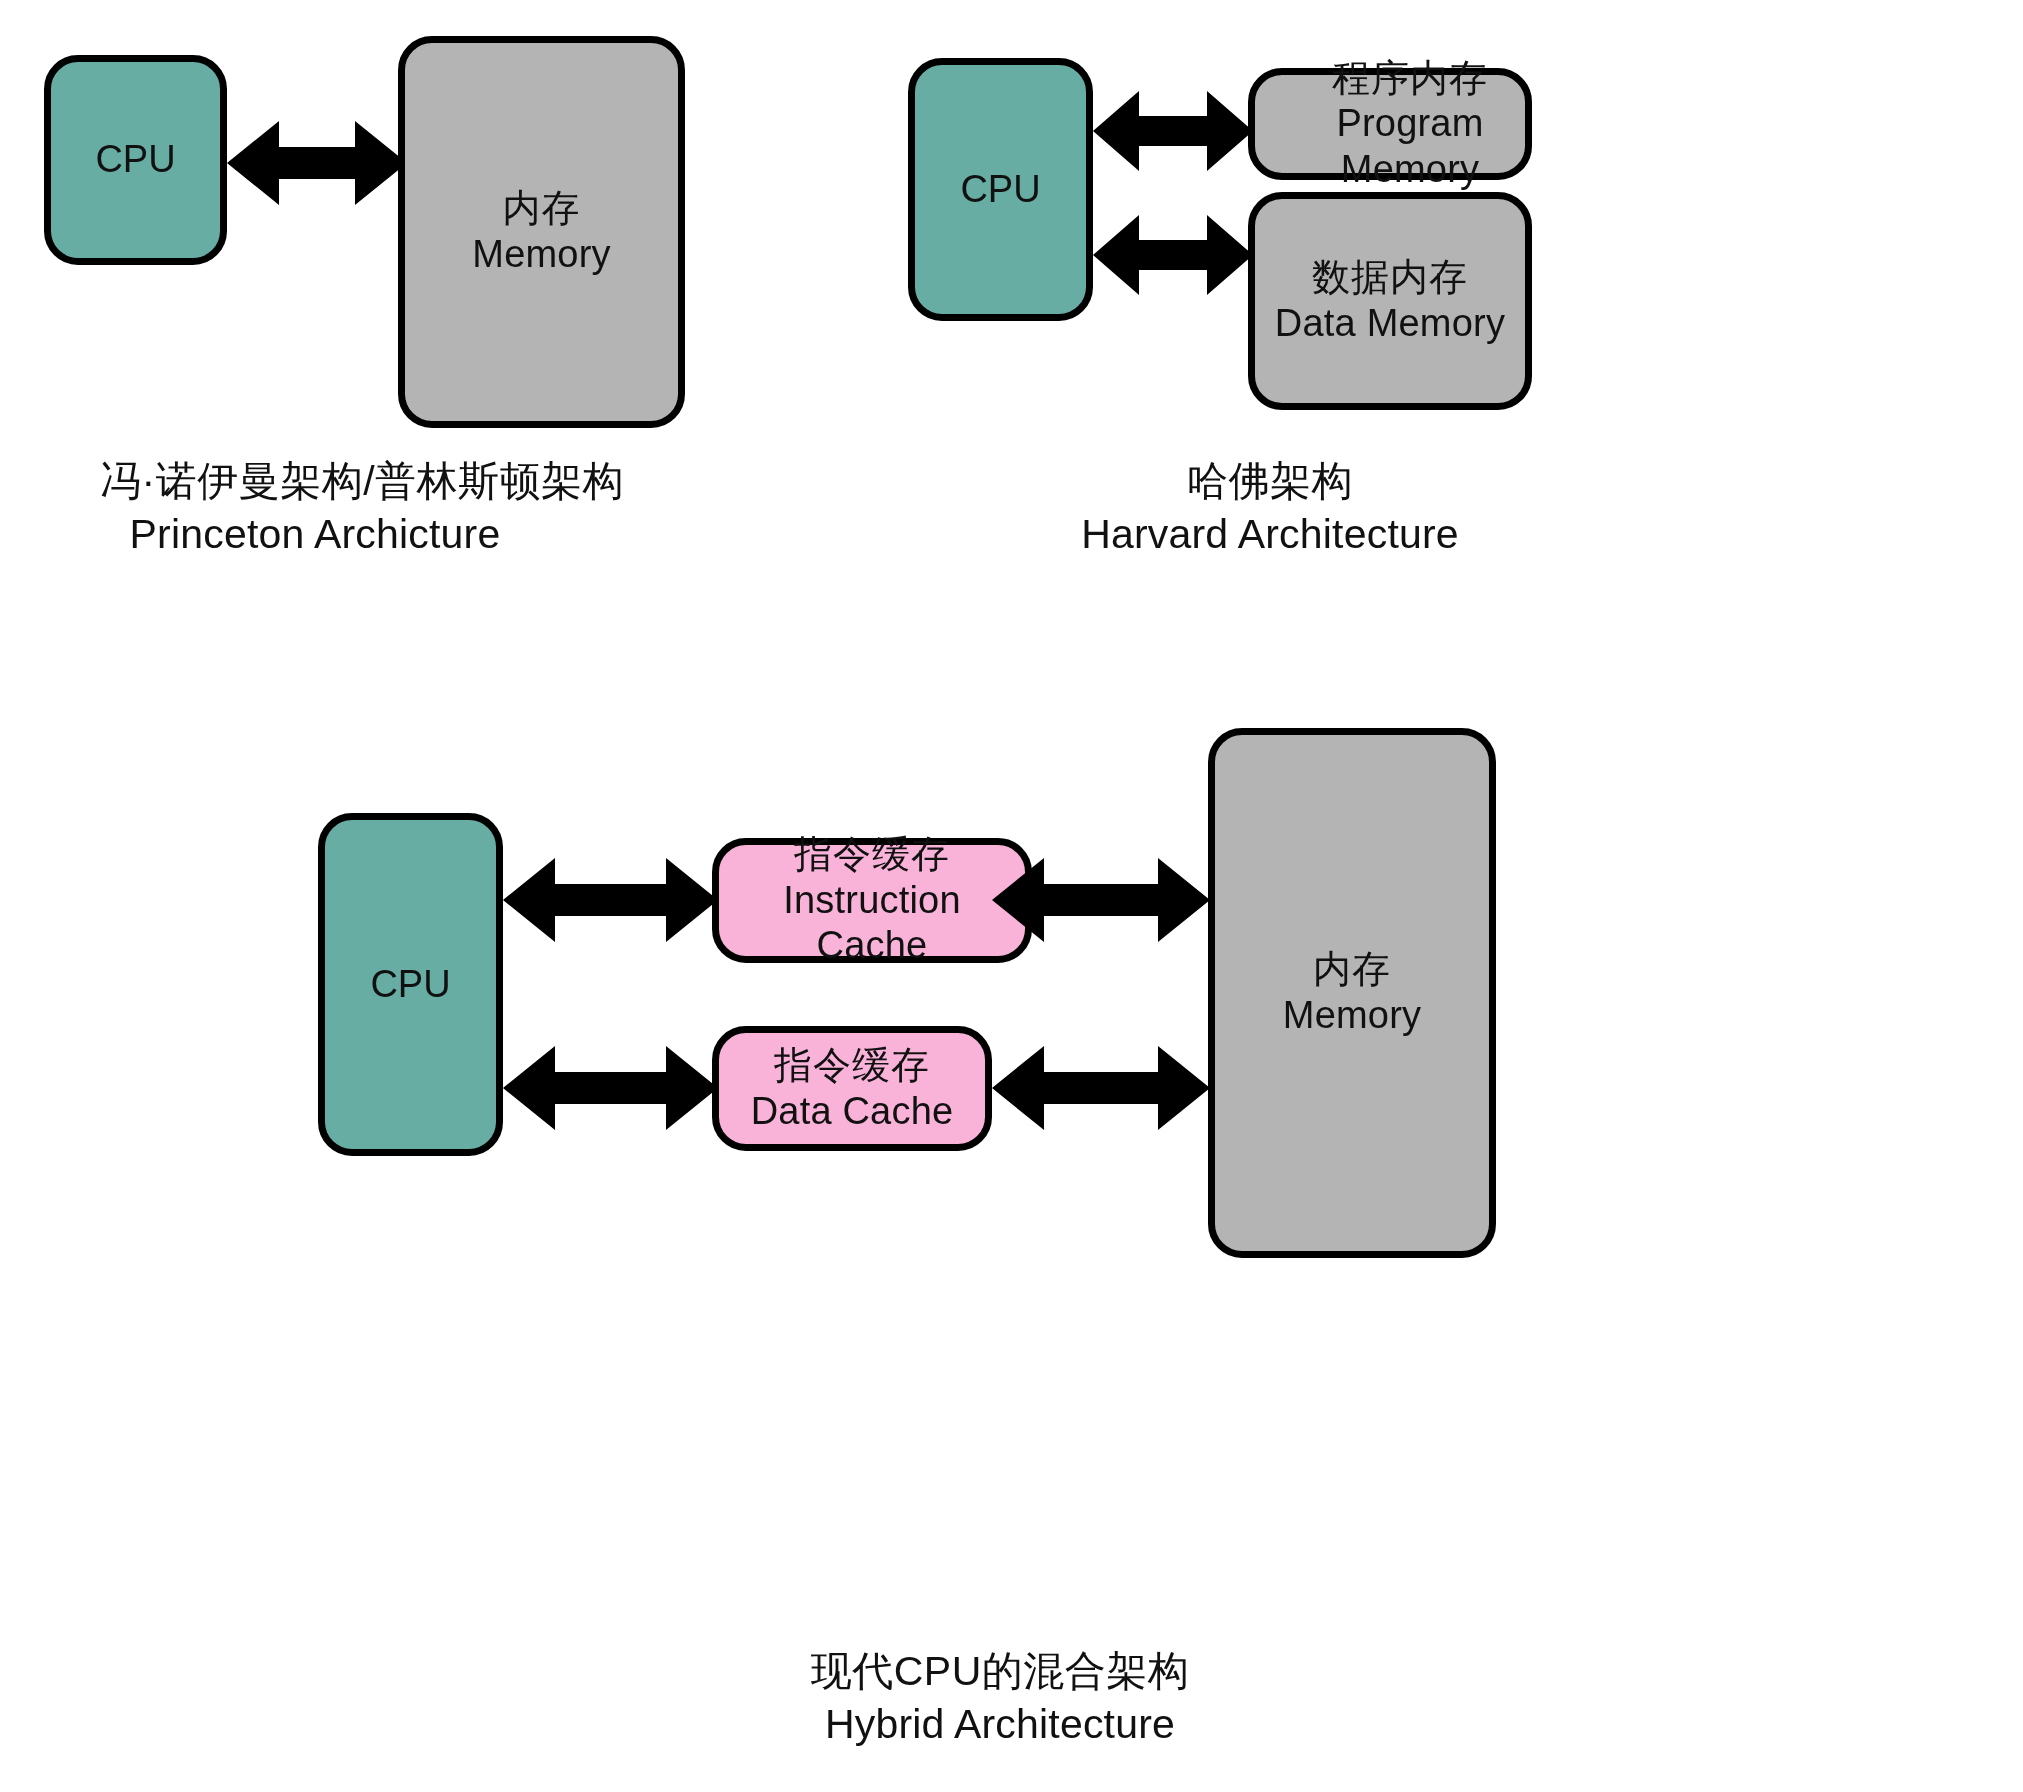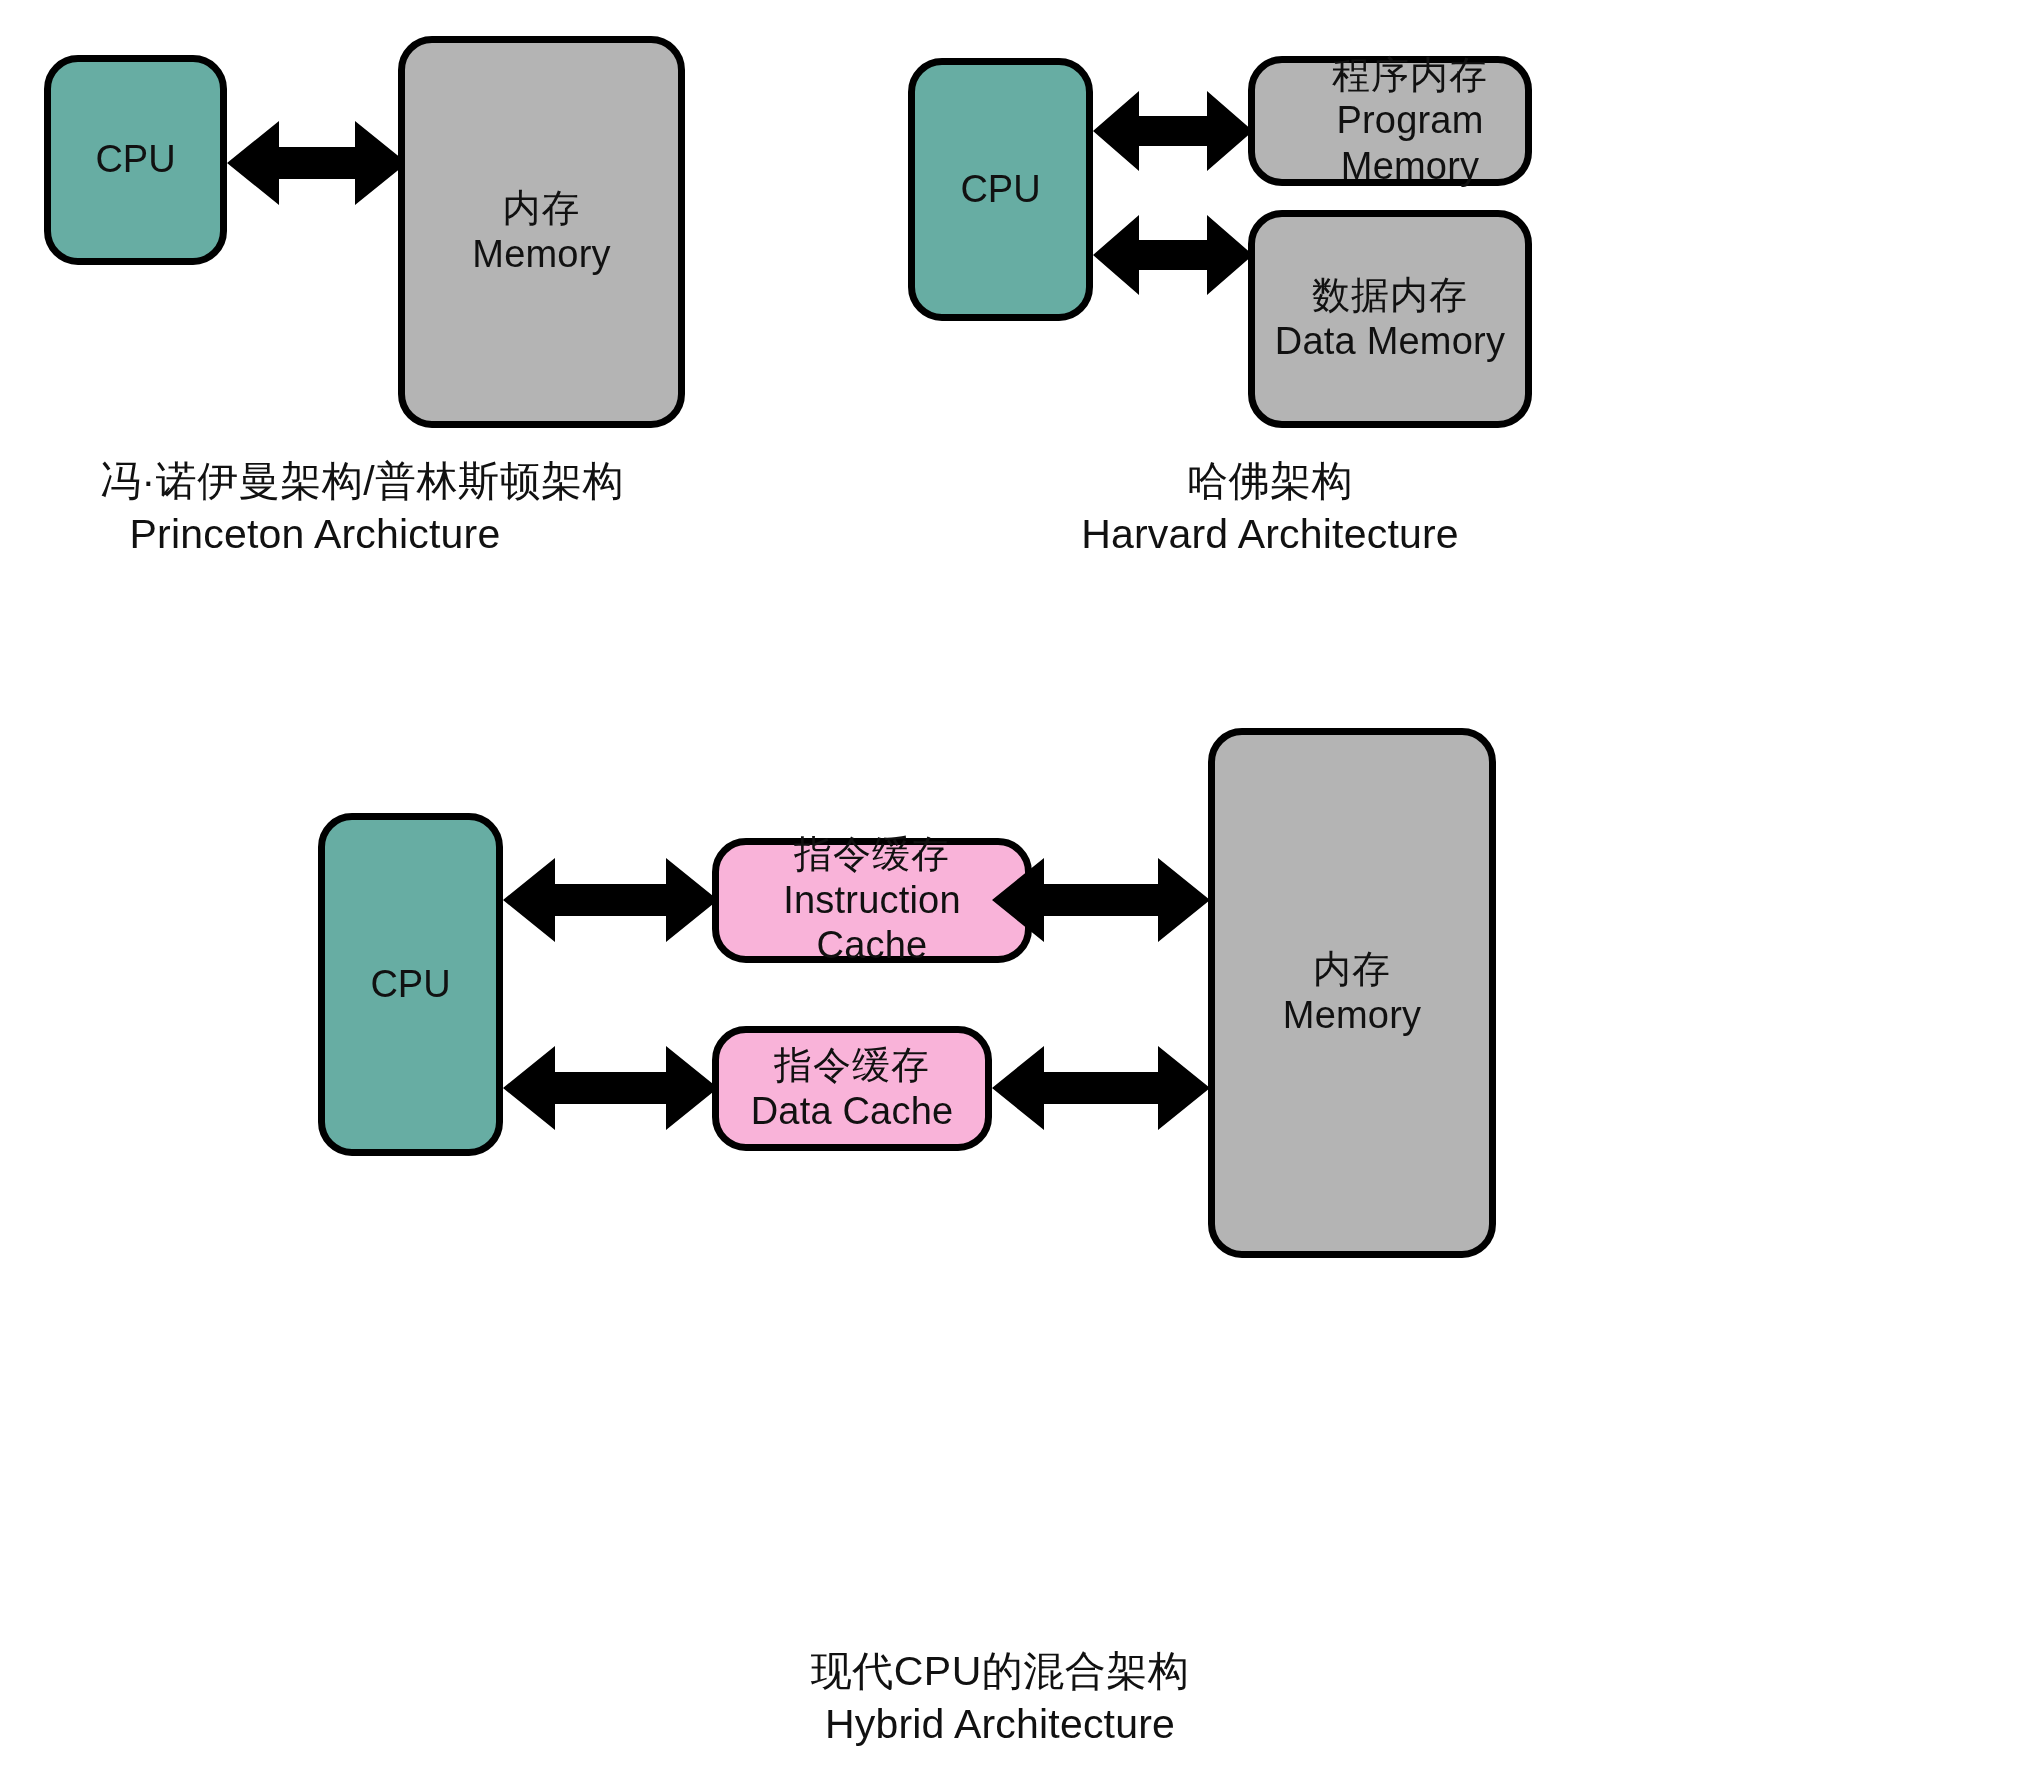--- a/index.html
+++ b/index.html
@@ -132,28 +132,28 @@
       <polygon points="0,46 46,6 46,31 114,31 114,6 160,46 114,86 114,61 46,61 46,86" fill="#000000"></polygon>
     </svg>
   </span>
 
   <span class="arrow" style="left:1093px; top:209px; width:160px; height:92px;">
     <svg width="160" height="92" viewBox="0 0 160 92">
       <polygon points="0,46 46,6 46,31 114,31 114,6 160,46 114,86 114,61 46,61 46,86" fill="#000000"></polygon>
     </svg>
   </span>
 
-  <div class="box gray" style="left:1248px; top:56px; width:284px; height:130px;padding-left:40px;">
+  <div class="box gray" style="left:1248px; top:68px; width:284px; height:112px;padding-left:40px;">
     <span class="lines">
       <span class="cn">程序内存</span>
       <span class="en">Program Memory</span>
     </span>
   </div>
 
-  <div class="box gray" style="left:1248px; top:210px; width:284px; height:218px;">
+  <div class="box gray" style="left:1248px; top:192px; width:284px; height:218px;">
     <span class="lines">
       <span class="cn">数据内存</span>
       <span class="en">Data Memory</span>
     </span>
   </div>
 
   <div class="caption" style="left:1055px; top:455px; width:430px;">
     <span class="cn">哈佛架构</span>
     <span class="en">Harvard Architecture</span>
   </div>

